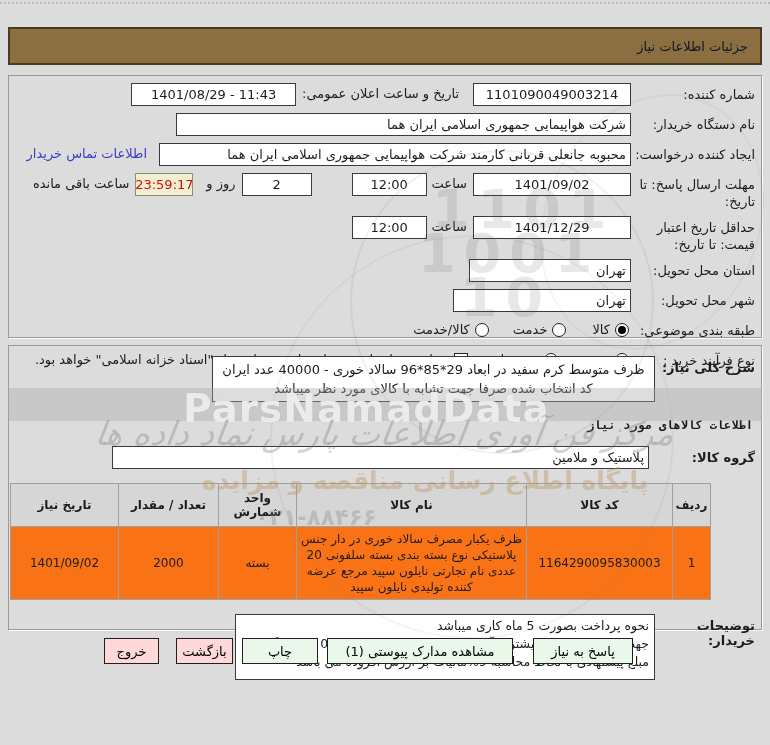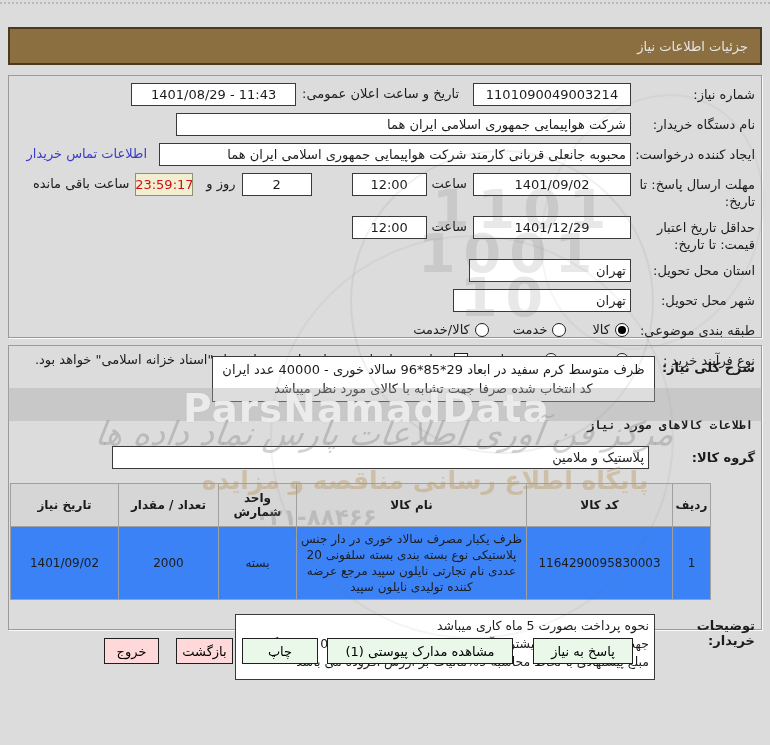--- a/index.html
+++ b/index.html
@@ -9,21 +9,21 @@
     font-family:"DejaVu Sans","Liberation Sans",sans-serif;
     font-size:13px;color:#1c1c1c;direction:rtl;
     position:relative;
   }
   .page{position:relative;width:770px;height:745px;}
   .topline{position:absolute;top:2px;left:0;right:0;border-top:2px dotted #b9b9b9;}
 
   .titlebar{
     position:absolute;top:27px;left:8px;right:8px;height:38px;
     background:#8C6F41;border:2px solid #4a3a20;box-sizing:border-box;
-    display:flex;align-items:center;color:#e5e5e5;
+    display:flex;align-items:center;color:#0f172a;
     padding-right:12px;font-size:13px;
   }
 
   .panel{
     position:absolute;left:8px;right:8px;
     border:1px solid #9a9a9a;box-shadow:1px 1px 0 rgba(255,255,255,.85);
     box-sizing:border-box;background:transparent;
   }
   .panel1{top:75px;height:263px;padding:7px 6px 6px 6px;}
   .panel2{top:345px;height:285px;padding:10px 6px 6px 6px;}
@@ -67,21 +67,21 @@
 
   table.goods{
     border-collapse:collapse;margin:14px 44px 0 44px;width:666px;
     font-size:12px;table-layout:fixed;
   }
   table.goods th{
     background:#d6d6d6;border:1px solid #a0a0a0;font-weight:bold;
     padding:7px 2px;font-size:12px;
   }
   table.goods td{
-    background:#3b82f6;border:1px solid #a0a0a0;text-align:center;
+    background:#f97316;border:1px solid #a0a0a0;text-align:center;
     padding:4px 3px;line-height:16px;
   }
   .col-row{width:38px;} .col-code{width:146px;} .col-name{width:230px;}
   .col-unit{width:78px;} .col-qty{width:100px;} .col-date{width:108px;}
 
   .notesrow{margin-top:14px;}
   .notesbox{
     display:block;width:420px;height:66px;background:#fff;border:1px solid #3a3a3a;
     box-sizing:border-box;padding:2px 5px;line-height:18px;font-size:12.5px;
   }
@@ -143,21 +143,21 @@
 <div class="page">
   <div class="topline"></div>
 
   <div class="titlebar">
     <span>جزئیات اطلاعات نیاز</span>
   </div>
 
   <div class="panel panel1">
 
     <div class="frow">
-      <span class="flabel">شماره نیاز:</span>
+      <span class="flabel">شماره کننده:</span>
       <span class="tbox w158 center num">1101090049003214</span>
       <span class="lblgap">تاریخ و ساعت اعلان عمومی:</span>
       <span class="tbox w165 center num">1401/08/29 - 11:43</span>
     </div>
 
     <div class="frow">
       <span class="flabel">نام دستگاه خریدار:</span>
       <span class="tbox w455">شرکت هواپیمایی جمهوری اسلامی ایران هما</span>
     </div>
 

